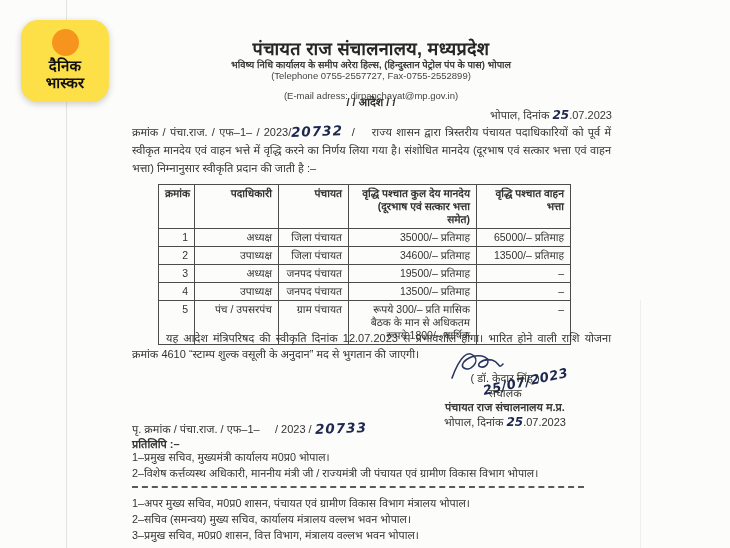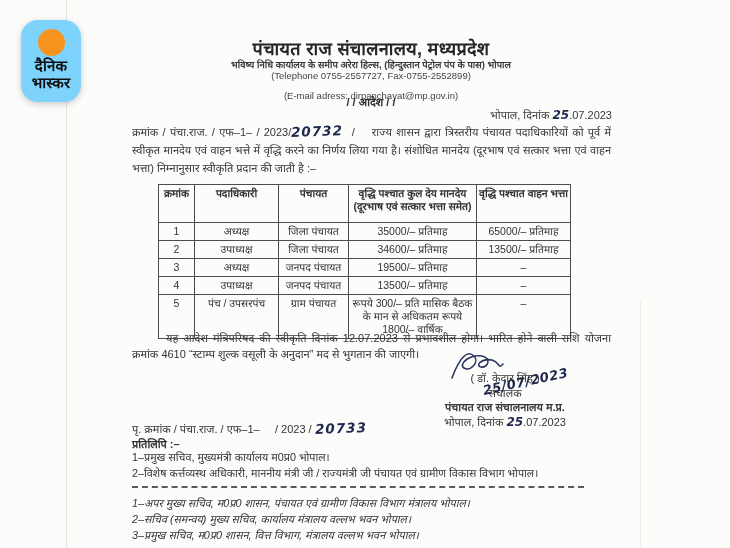--- a/index.html
+++ b/index.html
@@ -3,21 +3,21 @@
 <meta charset="utf-8">
 <style>
   * { margin:0; padding:0; box-sizing:border-box; }
   html,body { width:730px; height:548px; }
   body { font-family:"Liberation Sans","DejaVu Sans",sans-serif; background:#fff; }
   .page { position:relative; width:730px; height:548px; background:#fcfcfa; overflow:hidden; }
   .scan-edge-left { position:absolute; left:66px; top:0; bottom:0; width:1px; background:#e4e4df; }
   .scan-edge-right { position:absolute; left:640px; top:300px; bottom:0; width:1px; background:#efefea; }
 
   
-  .logo-card { position:absolute; left:21px; top:20px; width:60px; height:82px; background:#7dd3fc;
+  .logo-card { position:absolute; left:21px; top:20px; width:88px; height:82px; background:#fde047;
                border-radius:17px; box-shadow:0 2px 7px rgba(0,0,0,.20); z-index:5; }
   .logo-sun { width:27px; height:27px; border-radius:50%; margin:9px auto 1px auto; }
   .logo-text { text-align:center; font-weight:bold; font-size:15px; line-height:17px; color:#101010; letter-spacing:.2px; }
 
   
   .doc { position:absolute; left:130px; top:12px; width:482px; height:548px; color:#343434; }
   .center { position:absolute; left:0; width:100%; text-align:center; }
   .doc-title { top:24px; font-size:18px; font-weight:bold; color:#262626; letter-spacing:.3px; }
   .doc-address { top:46px; font-size:9.5px; font-weight:bold; color:#3c3c3c; }
   .doc-phone { top:58px; font-size:9.5px; color:#444; }
@@ -26,38 +26,38 @@
   .top-date { position:absolute; top:95px; right:0; font-size:11px; color:#383838; }
 
   .hw { font-family:"DejaVu Sans",sans-serif; font-style:italic; color:#1d2850; font-weight:bold; }
   .hw-num { display:inline-block; font-size:13.5px; transform:rotate(-2deg); letter-spacing:1px; }
   .hw-sm { font-size:12px; }
 
   .para1 { position:absolute; top:110px; left:2px; width:479px; font-size:11px; line-height:18px; text-align:justify; color:#333; }
 
   table.money { position:absolute; top:172px; left:28px; width:412px; border-collapse:collapse; table-layout:fixed;
                 font-size:10.5px; line-height:13px; color:#333; }
-  table.money th, table.money td { border:1px solid #4c4c4c; padding:2px 0; vertical-align:top; text-align:center; font-weight:normal; }
+  table.money th, table.money td { border:1px solid #4c4c4c; padding:2px 6px; vertical-align:top; text-align:right; font-weight:normal; }
   table.money th { font-weight:bold; color:#333; }
   tr.hdr { height:38px; }
   tr.r1 { height:17px; } tr.r2 { height:17px; } tr.r3 { height:17px; } tr.r4 { height:17px; }
 
   .para2 { position:absolute; top:318px; left:2px; width:479px; font-size:11px; line-height:16px; text-align:justify; text-indent:34px; color:#333; }
 
   .sig-scribble { position:absolute; top:336px; left:318px; width:58px; height:36px; }
   .sig-block { position:absolute; top:359px; right:2px; width:210px; text-align:center; font-size:11px; line-height:14.5px; color:#333; }
   .sig-name { font-size:11px; }
   .sig-office { font-weight:bold; color:#3a3a3a; }
   .sig-hw-date { position:absolute; top:362px; left:352px; transform:rotate(-12deg); font-size:13px; letter-spacing:.5px; }
 
   .endorse-ref { position:absolute; top:408px; left:2px; font-size:11px; color:#333; }
   .copy-label { position:absolute; top:424px; left:2px; font-size:11px; font-weight:bold; color:#333; }
   .list1 { position:absolute; top:438px; left:2px; width:479px; font-size:10.8px; line-height:15.5px; color:#333; }
   .dashed-sep { position:absolute; top:474px; left:2px; width:452px; border-top:2px dashed #5a5a5a; }
-  .list2 { position:absolute; top:483px; left:2px; width:479px; font-size:10.8px; line-height:16.2px; color:#333;font-style:italic; }
+  .list2 { position:absolute; top:483px; left:2px; width:479px; font-size:10.8px; line-height:16.2px; color:#333; }
 </style>
 </head>
 <body>
 
 <div class="page">
   <div class="scan-edge-left"></div>
   <div class="scan-edge-right"></div>
 
   <div class="logo-card">
     <div class="logo-sun" style="background:#F7941E;"></div>

